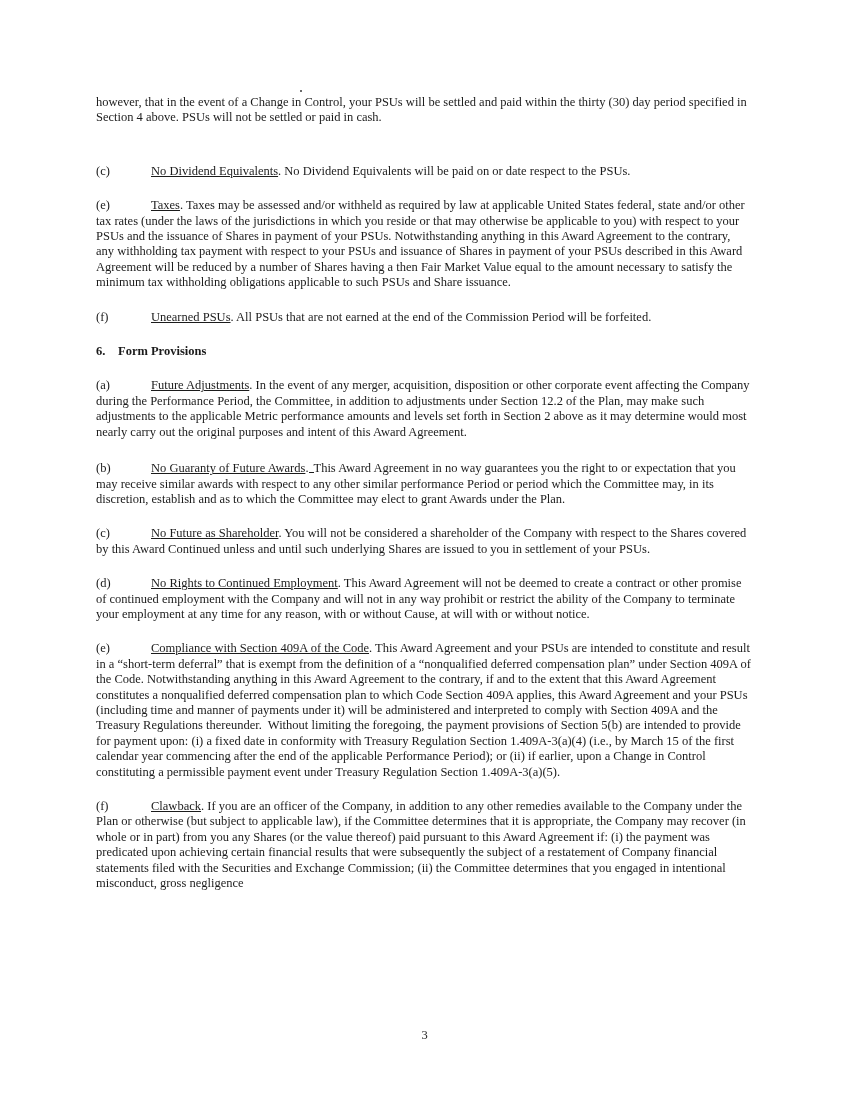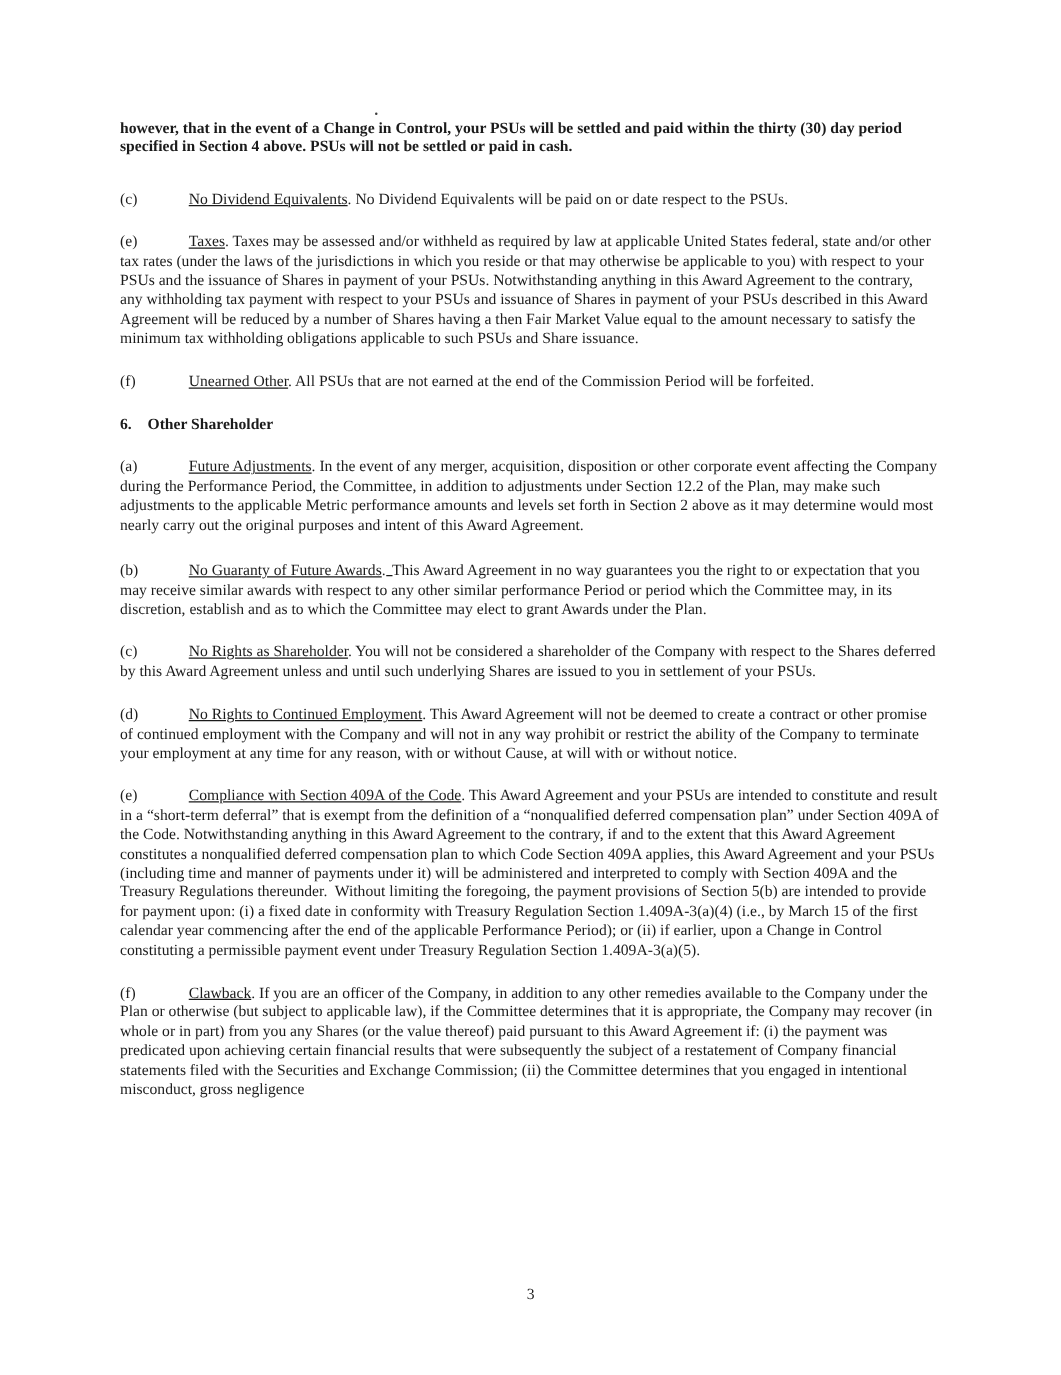--- a/index.html
+++ b/index.html
@@ -14,21 +14,21 @@
     color: #1b1b1b;
     overflow: hidden;
   }
   .content {
     position: absolute;
     top: 95px;
     left: 96px;
     width: 655px;
   }
   .content p { margin: 0 0 19px 0; }
-  p.intro { margin-bottom: 26px; font-weight: bold; }
+  p.intro { margin-bottom: 38px; }
   .label { display: inline-block; width: 55px; }
   .hnum  { display: inline-block; width: 22px; }
   .u { text-decoration: underline; text-decoration-thickness: 1px; }
   .text { white-space: pre-wrap; }
   .heading { font-weight: bold; }
   .usp {
     display: inline-block;
     width: 5px;
     height: 12px;
     border-bottom: 1px solid currentColor;
@@ -60,29 +60,29 @@
 
   <div class="content">
 
     <p class="intro"><span class="text">however, that in the event of a Change in Control, your PSUs will be settled and paid within the thirty (30) day period specified in Section 4 above. PSUs will not be settled or paid in cash.</span></p>
 
     <p><span class="label">(c)</span><span class="u">No Dividend Equivalents</span><span class="text">. No Dividend Equivalents will be paid on or date respect to the PSUs.</span></p>
 
 
     <p><span class="label">(e)</span><span class="u">Taxes</span><span class="text">. Taxes may be assessed and/or withheld as required by law at applicable United States federal, state and/or other tax rates (under the laws of the jurisdictions in which you reside or that may otherwise be applicable to you) with respect to your PSUs and the issuance of Shares in payment of your PSUs. Notwithstanding anything in this Award Agreement to the contrary, any withholding tax payment with respect to your PSUs and issuance of Shares in payment of your PSUs described in this Award Agreement will be reduced by a number of Shares having a then Fair Market Value equal to the amount necessary to satisfy the minimum tax withholding obligations applicable to such PSUs and Share issuance.</span></p>
 
-    <p><span class="label">(f)</span><span class="u">Unearned Other</span><span class="text">. All PSUs that are not earned at the end of the Commission Period will be forfeited.</span></p>
+    <p><span class="label">(f)</span><span class="u">Unearned PSUs</span><span class="text">. All PSUs that are not earned at the end of the Commission Period will be forfeited.</span></p>
 
-    <p class="heading"><span class="hnum">6.</span><span>Other Shareholder</span></p>
+    <p class="heading"><span class="hnum">6.</span><span>Form Provisions</span></p>
 
     <p><span class="label">(a)</span><span class="u">Future Adjustments</span><span class="text">. In the event of any merger, acquisition, disposition or other corporate event affecting the Company during the Performance Period, the Committee, in addition to adjustments under Section 12.2 of the Plan, may make such adjustments to the applicable Metric performance amounts and levels set forth in Section 2 above as it may determine would most nearly carry out the original purposes and intent of this Award Agreement.</span></p>
 
     <p><span class="label">(b)</span><span class="u">No Guaranty of Future Awards</span><span>.</span><span class="usp"></span><span class="text">This Award Agreement in no way guarantees you the right to or expectation that you may receive similar awards with respect to any other similar performance Period or period which the Committee may, in its discretion, establish and as to which the Committee may elect to grant Awards under the Plan.</span></p>
 
-    <p><span class="label">(c)</span><span class="u">No Rights as Shareholder</span><span class="text">. You will not be considered a shareholder of the Company with respect to the Shares deferred by this Award Agreement unless and until such underlying Shares are issued to you in settlement of your PSUs.</span></p>
+    <p><span class="label">(c)</span><span class="u">No Future as Shareholder</span><span class="text">. You will not be considered a shareholder of the Company with respect to the Shares covered by this Award Continued unless and until such underlying Shares are issued to you in settlement of your PSUs.</span></p>
 
     <p><span class="label">(d)</span><span class="u">No Rights to Continued Employment</span><span class="text">. This Award Agreement will not be deemed to create a contract or other promise of continued employment with the Company and will not in any way prohibit or restrict the ability of the Company to terminate your employment at any time for any reason, with or without Cause, at will with or without notice.</span></p>
 
     <p><span class="label">(e)</span><span class="u">Compliance with Section 409A of the Code</span><span class="text">. This Award Agreement and your PSUs are intended to constitute and result in a “short-term deferral” that is exempt from the definition of a “nonqualified deferred compensation plan” under Section 409A of the Code. Notwithstanding anything in this Award Agreement to the contrary, if and to the extent that this Award Agreement constitutes a nonqualified deferred compensation plan to which Code Section 409A applies, this Award Agreement and your PSUs (including time and manner of payments under it) will be administered and interpreted to comply with Section 409A and the Treasury Regulations thereunder.  Without limiting the foregoing, the payment provisions of Section 5(b) are intended to provide for payment upon: (i) a fixed date in conformity with Treasury Regulation Section 1.409A-3(a)(4) (i.e., by March 15 of the first calendar year commencing after the end of the applicable Performance Period); or (ii) if earlier, upon a Change in Control constituting a permissible payment event under Treasury Regulation Section 1.409A-3(a)(5).</span></p>
 
     <p><span class="label">(f)</span><span class="u">Clawback</span><span class="text">. If you are an officer of the Company, in addition to any other remedies available to the Company under the Plan or otherwise (but subject to applicable law), if the Committee determines that it is appropriate, the Company may recover (in whole or in part) from you any Shares (or the value thereof) paid pursuant to this Award Agreement if: (i) the payment was predicated upon achieving certain financial results that were subsequently the subject of a restatement of Company financial statements filed with the Securities and Exchange Commission; (ii) the Committee determines that you engaged in intentional misconduct, gross negligence</span></p>
 
   </div>
 
   <div class="page-num">3</div>

